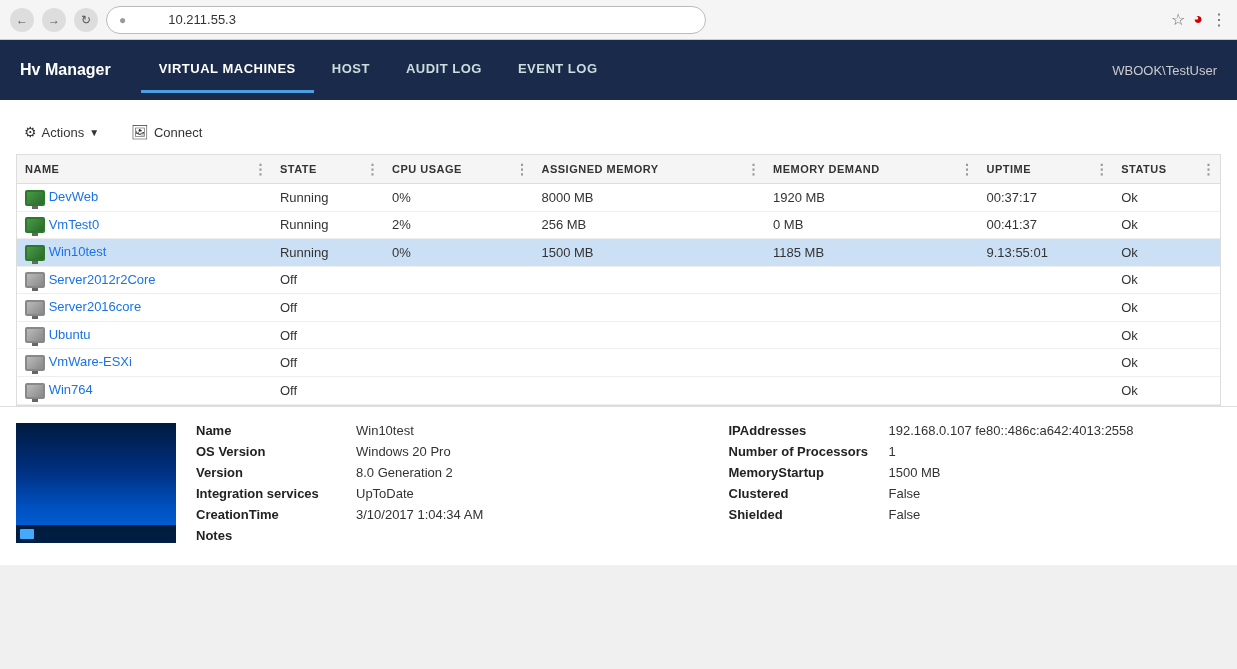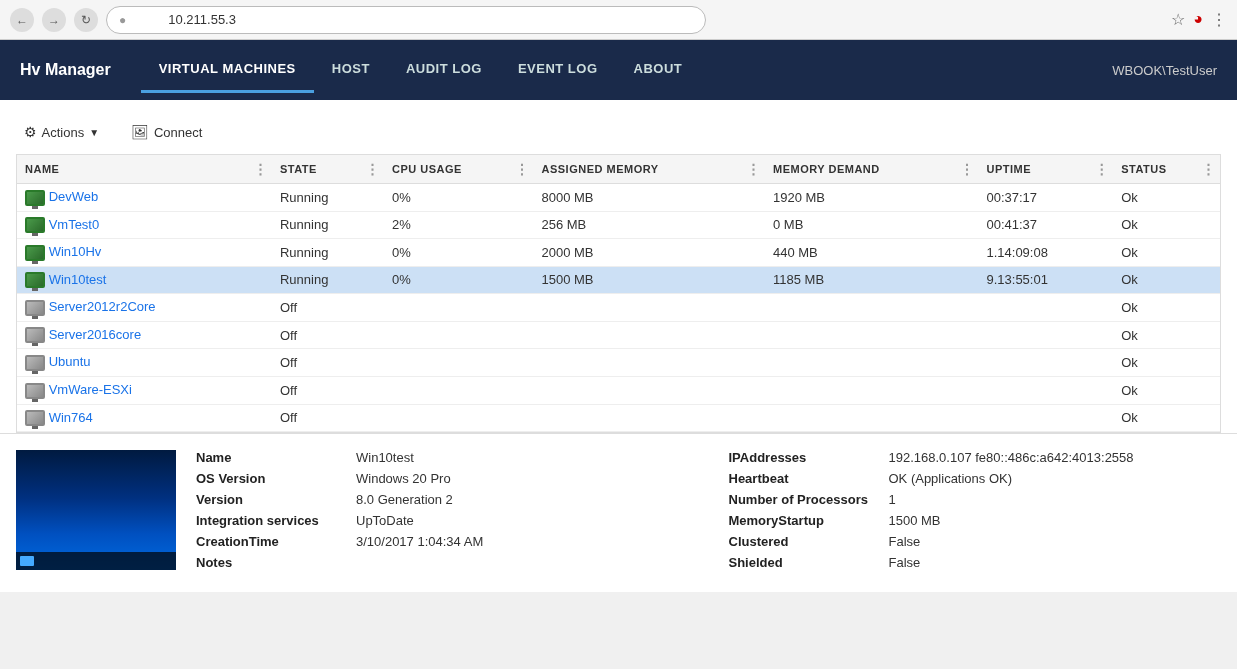--- a/index.html
+++ b/index.html
@@ -226,21 +226,20 @@
     </div>
   </div>
 
   <div class="app-header">
     <div class="app-logo">Hv Manager</div>
     <nav class="nav-menu">
       <div class="nav-item active">VIRTUAL MACHINES</div>
       <div class="nav-item">HOST</div>
       <div class="nav-item">AUDIT LOG</div>
       <div class="nav-item">EVENT LOG</div>
-      <div class="nav-item">ABOUT</div>
     </nav>
     <div class="user-info">WBOOK\TestUser</div>
   </div>
 
   <div class="main-content">
 
     <div class="toolbar">
       <button class="toolbar-btn">
         <span class="gear-icon">⚙</span>
         <span>Actions</span>
@@ -304,32 +303,20 @@
         <span class="icon-vm icon-vm-green"></span>
         <a class="vm-name-link" href="#">VmTest0</a>
       </td>
       <td>Running</td>
       <td>2%</td>
       <td>256 MB</td>
       <td>0 MB</td>
       <td>00:41:37</td>
       <td>Ok</td>
     </tr>
-            <tr>
-      <td>
-        <span class="icon-vm icon-vm-green"></span>
-        <a class="vm-name-link" href="#">Win10Hv</a>
-      </td>
-      <td>Running</td>
-      <td>0%</td>
-      <td>2000 MB</td>
-      <td>440 MB</td>
-      <td>1.14:09:08</td>
-      <td>Ok</td>
-    </tr>
             <tr class="selected">
       <td>
         <span class="icon-vm icon-vm-green"></span>
         <a class="vm-name-link" href="#">Win10test</a>
       </td>
       <td>Running</td>
       <td>0%</td>
       <td>1500 MB</td>
       <td>1185 MB</td>
       <td>9.13:55:01</td>
@@ -437,24 +424,20 @@
           <span class="detail-value"></span>
         </div>
       </div>
 
       <div class="details-col">
         <div class="detail-row">
           <span class="detail-label">IPAddresses</span>
           <span class="detail-value">192.168.0.107 fe80::486c:a642:4013:2558</span>
         </div>
         <div class="detail-row">
-          <span class="detail-label">Heartbeat</span>
-          <span class="detail-value">OK (Applications OK)</span>
-        </div>
-        <div class="detail-row">
           <span class="detail-label">Number of Processors</span>
           <span class="detail-value">1</span>
         </div>
         <div class="detail-row">
           <span class="detail-label">MemoryStartup</span>
           <span class="detail-value">1500 MB</span>
         </div>
         <div class="detail-row">
           <span class="detail-label">Clustered</span>
           <span class="detail-value">False</span>

